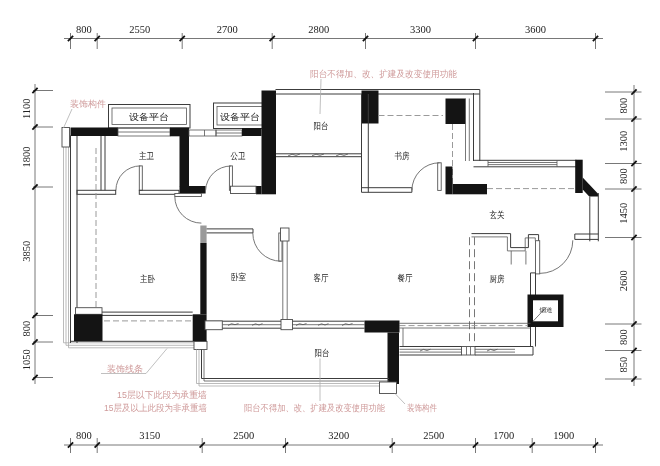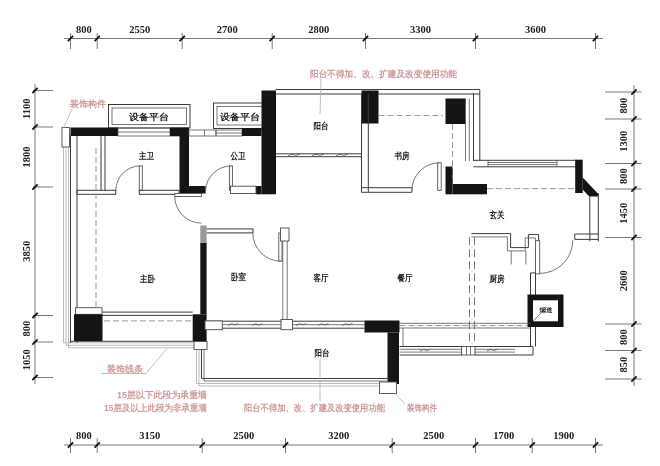--- a/index.html
+++ b/index.html
@@ -1,16 +1,16 @@
 <!DOCTYPE html>
 <html><head>
 <meta charset="utf-8">
 <style>
   html,body{margin:0;padding:0;background:#fff;}
-  #page{width:660px;height:466px;position:relative;background:#fff;overflow:hidden;font-weight:bold;}
+  #page{width:660px;height:466px;position:relative;background:#fff;overflow:hidden;}
   svg{display:block;opacity:0.999;}
   text{font-family:"Liberation Sans",sans-serif;}
   .w{stroke:#3c3c3c;stroke-width:1;fill:none;}
   .w2{stroke:#555;stroke-width:0.8;fill:none;}
   .blk{fill:#141414;stroke:none;}
   .deco{stroke:#a9a9a9;stroke-width:0.8;fill:none;}
   .dash{stroke:#9a9a9a;stroke-width:1;fill:none;stroke-dasharray:6 3;}
   .dash2{stroke:#777;stroke-width:1;fill:none;stroke-dasharray:8 4;}
   .arc{stroke:#666;stroke-width:0.9;fill:none;}
   .leaf{fill:#fff;stroke:#555;stroke-width:0.9;}

